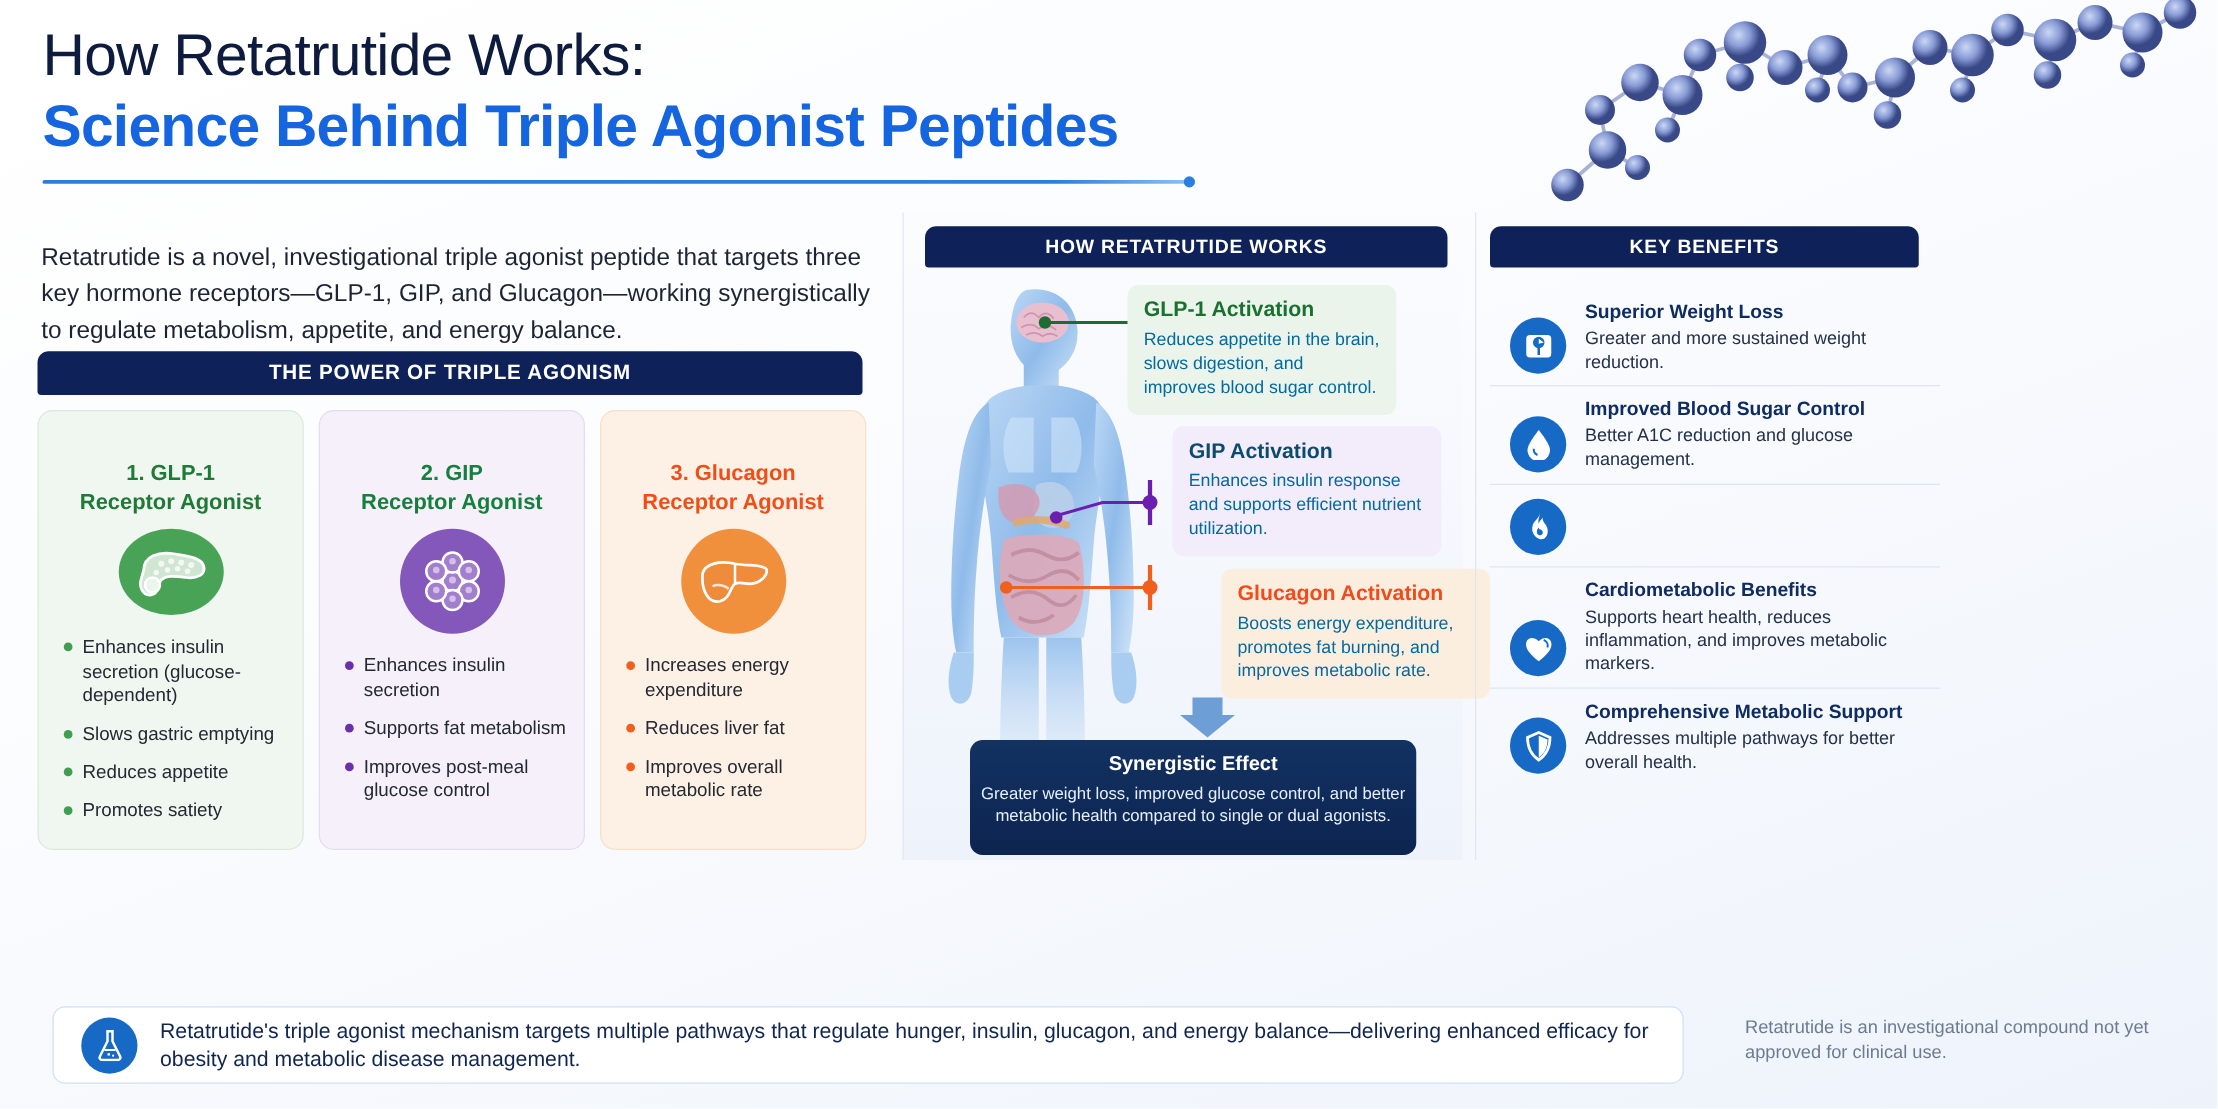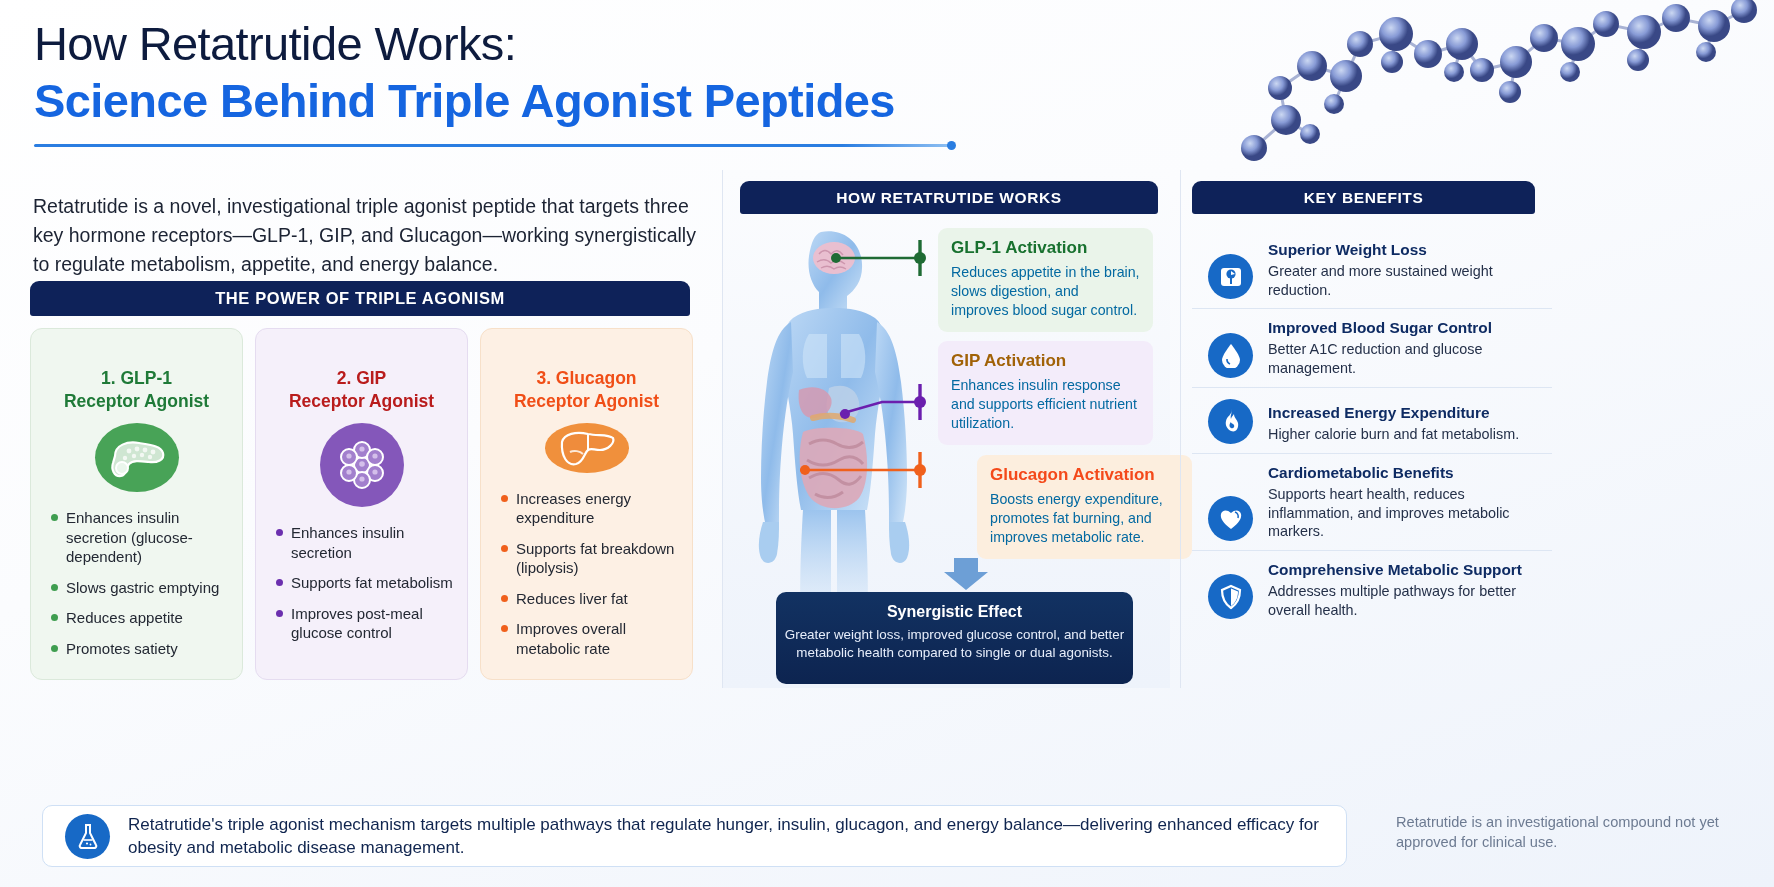--- a/index.html
+++ b/index.html
@@ -65,21 +65,21 @@
   }
   .card.green  { background:#f0f7f0; border:1px solid #dbe9db; }
   .card.purple { background:#f5f0fa; border:1px solid #e5dcf0; }
   .card.orange { background:#fdf0e4; border:1px solid #f7e0c9; }
 
   .card-title {
     text-align: center; font-weight: bold; font-size: 17.5px;
     line-height: 1.32; margin-bottom: 10px; margin-top: 22px;
   }
   .green  .card-title { color:#1f7a38; }
-  .purple .card-title { color:#b91c1c; }
+  .purple .card-title { color:#15803d; }
   .orange .card-title { color:#f04e17; }
 
   .card-icon {
     width: 84px; height: 84px; border-radius: 50%;
     display: flex; align-items: center; justify-content: center;
     margin-bottom: 16px;
   }
   .green  .card-icon { background:#48a357; }
   .purple .card-icon { background:#8457ba; }
   .orange .card-icon { background:#f0903c; }
@@ -102,24 +102,24 @@
   }
   .center-bar {
     position: absolute; left: 740px; top: 181px; width: 418px; height: 33px;
     font-size: 15.5px;
   }
   .body-art { position: absolute; left: 735px; top: 222px; width: 210px; height: 460px; }
 
   .call-box { position: absolute; border-radius: 9px; padding: 10px 13px 12px; }
   .call-box .cb-title { font-weight: bold; font-size: 17px; margin-bottom: 5px; }
   .call-box .cb-body  { font-size: 14.2px; line-height: 1.33; color: #0369a1; }
-  .cb-glp  { left: 938px; top: 228px; width: 215px; background:#eaf4ea; }
+  .cb-glp  { left: 902px; top: 228px; width: 215px; background:#eaf4ea; }
   .cb-glp .cb-title  { color:#18712f; }
   .cb-gip  { left: 938px; top: 341px; width: 215px; background:#f3ecfa; }
-  .cb-gip .cb-title  { color:#a16207; }
+  .cb-gip .cb-title  { color:#0c4a6e; }
   .cb-glu  { left: 938px; top: 455px; width: 215px; background:#fceede;margin-left:39px; }
   .cb-glu .cb-title  { color:#f4491a; }
 
   .syn-box {
     position: absolute; left: 776px; top: 592px; width: 357px; height: 92px;
     background: linear-gradient(180deg,#123262 0%,#0d2450 100%);
     border-radius: 10px; color:#fff; text-align:center;
     padding: 11px 4px 0;
   }
   .syn-title { font-weight: bold; font-size: 16px; margin-bottom: 5px; }
@@ -318,24 +318,20 @@
           <path d="M12,26 C16,24 22,25 25,28" stroke="#ffffff" stroke-width="2" fill="none" opacity=".8"></path>
         </svg>
       </div>
       <div class="bullets">
         <div class="bullet">
             <span class="dot"></span>
             <span>Increases energy expenditure</span>
           </div>
         <div class="bullet">
             <span class="dot"></span>
-            <span>Supports fat breakdown (lipolysis)</span>
-          </div>
-        <div class="bullet">
-            <span class="dot"></span>
             <span>Reduces liver fat</span>
           </div>
         <div class="bullet">
             <span class="dot"></span>
             <span>Improves overall metabolic rate</span>
           </div>
       </div>
     </div>
 
   </div>
@@ -468,24 +464,20 @@
       </span>
     </div>
 
     <div class="benefit">
       <span class="b-icon">
         <svg width="24" height="26" viewBox="0 0 24 26" fill="#ffffff">
           <path d="M13 1 C13 7 8 8 7 13 C6 17 8 21 12 23 C17 25 20 20 19 15 C18 11 15 10 15 6 C14 8 12 9 12 11 C11 8 13 5 13 1 Z"></path>
           <path d="M12 14 c-2 2 -2 5 0 6 c2 1 4 -1 3 -3 c-1 -2 -3 -1 -3 -3 Z" fill="#1769c6"></path>
         </svg>
       </span>
-      <span class="b-txt">
-        <span class="b-title" style="display:block">Increased Energy Expenditure</span>
-        <span class="b-body" style="display:block">Higher calorie burn and fat metabolism.</span>
-      </span>
     </div>
 
     <div class="benefit">
       <span class="b-icon">
         <svg width="26" height="24" viewBox="0 0 26 24" fill="#ffffff">
           <path d="M13 22 C5 16 2 11 3 7 C4 3 9 2 13 6 C17 2 22 3 23 7 C24 11 21 16 13 22 Z"></path>
           <path d="M17 5 a5 5 0 0 1 3 6" stroke="#1769c6" stroke-width="1.6" fill="none"></path>
         </svg>
       </span>
       <span class="b-txt">

